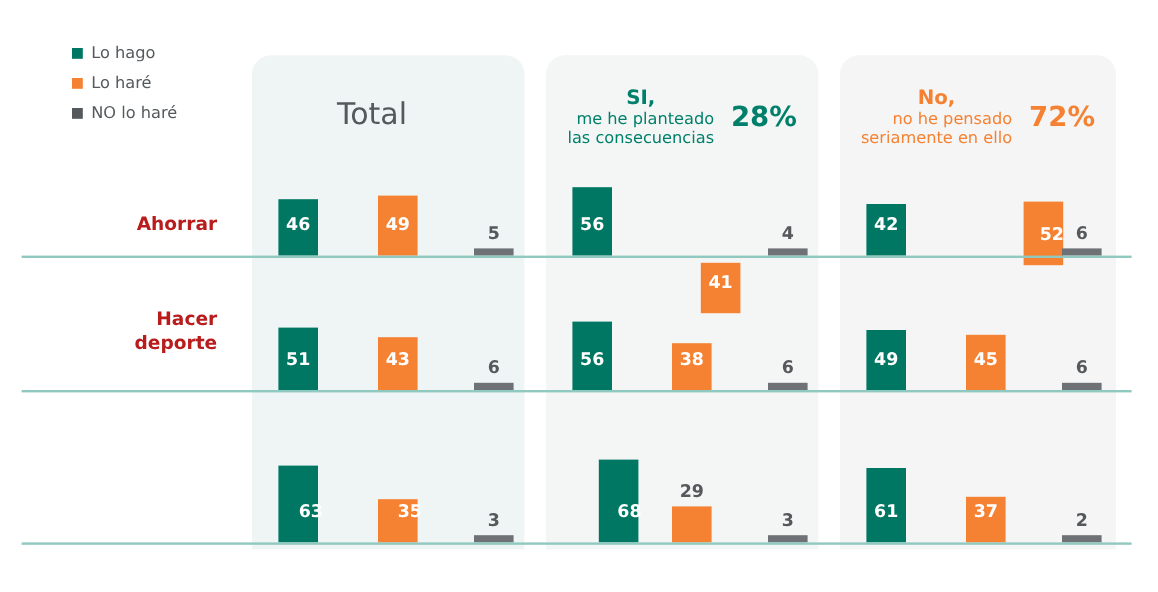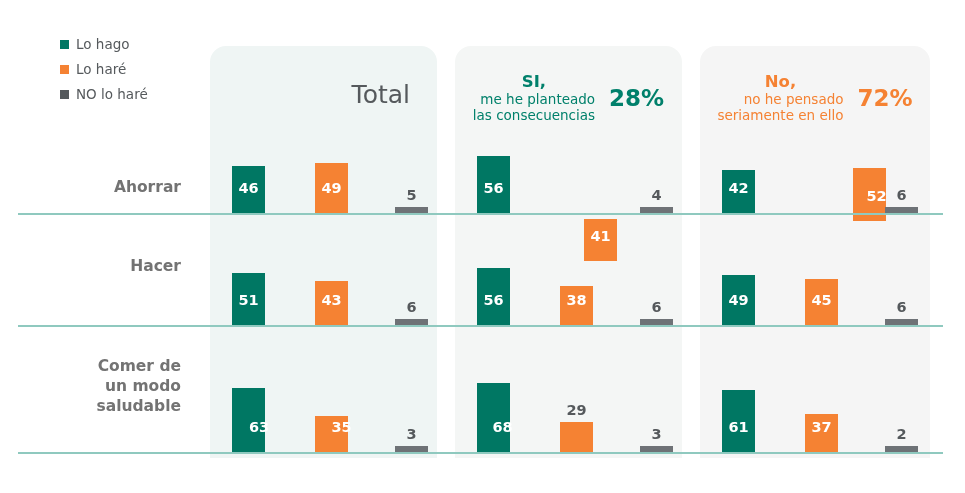--- a/index.html
+++ b/index.html
@@ -62,21 +62,21 @@
 
   
   .panel-head {
     position: absolute;
     top: 46px;
     height: 96px;
     display: flex;
     align-items: center;
     justify-content: center;
   }
-  #head-0 { left: 210px; width: 200px; justify-content: flex-end; }
+  #head-0 { left: 210px; width: 200px; }
   #head-1 { left: 455px; width: 227px; }
   #head-2 { left: 700px; width: 230px; }
 
   .head-total {
     font-size: 25px;
     color: #55595c;
     font-weight: 400;
   }
 
   .head-split {
@@ -120,21 +120,21 @@
   #base-2 { left: 18px;  top: 452px; width: 925px; }
 
   
   .row-label {
     position: absolute;
     right: 784px;          
     width: 170px;
     text-align: right;
     font-size: 15.5px;
     font-weight: bold;
-    color: #737373;
+    color: #b91c1c;
     line-height: 1.28;
   }
   #rowlabel-0 { top: 178px; }
   #rowlabel-1 { top: 257px; }
   #rowlabel-2 { top: 357px; }
   .bar-wrap {
     position: absolute;
     bottom: 0;
   }
   .bar-rect {
@@ -207,25 +207,21 @@
       </div>
       <div class="head-pct orange-txt">72%</div>
     </div>
   </div>
 
   <div class="row-label" id="rowlabel-0">
     <div>Ahorrar</div>
   </div>
   <div class="row-label" id="rowlabel-1">
     <div>Hacer</div>
-  </div>
-  <div class="row-label" id="rowlabel-2">
-    <div>Comer de</div>
-    <div>un modo</div>
-    <div>saludable</div>
+    <div>deporte</div>
   </div>
 
   <div id="bars-layer">
       <div class="bar-wrap" style="left: 232px; top: 166px; width: 33px; height: 47px;">
         <div class="bar-rect" style="width: 33px; height: 47px; background: rgb(0, 119, 99);"></div>
         <div class="bar-val inside">46</div>
       </div>
       <div class="bar-wrap" style="left: 315px; top: 163px; width: 33px; height: 50px;">
         <div class="bar-rect" style="width: 33px; height: 50px; background: rgb(245, 130, 51);"></div>
         <div class="bar-val inside">49</div>
@@ -299,21 +295,21 @@
         <div class="bar-val inside">63</div>
       </div>
       <div class="bar-wrap" style="left: 315px; top: 416px; width: 53px; height: 36px;">
         <div class="bar-rect" style="width: 33px; height: 36px; background: rgb(245, 130, 51);"></div>
         <div class="bar-val inside">35</div>
       </div>
       <div class="bar-wrap" style="left: 395px; top: 446px; width: 33px; height: 6px;">
         <div class="bar-rect" style="width: 33px; height: 6px; background: rgb(110, 114, 118);"></div>
         <div class="bar-val above">3</div>
       </div>
-      <div class="bar-wrap" style="left: 477px; top: 383px; width: 51px; height: 69px;">
+      <div class="bar-wrap" style="left: 499px; top: 383px; width: 51px; height: 69px;">
         <div class="bar-rect" style="width: 33px; height: 69px; background: rgb(0, 119, 99);"></div>
         <div class="bar-val inside">68</div>
       </div>
       <div class="bar-wrap" style="left: 560px; top: 422px; width: 33px; height: 30px;">
         <div class="bar-rect" style="width: 33px; height: 30px; background: rgb(245, 130, 51);"></div>
         <div class="bar-val above">29</div>
       </div>
       <div class="bar-wrap" style="left: 640px; top: 446px; width: 33px; height: 6px;">
         <div class="bar-rect" style="width: 33px; height: 6px; background: rgb(110, 114, 118);"></div>
         <div class="bar-val above">3</div>

